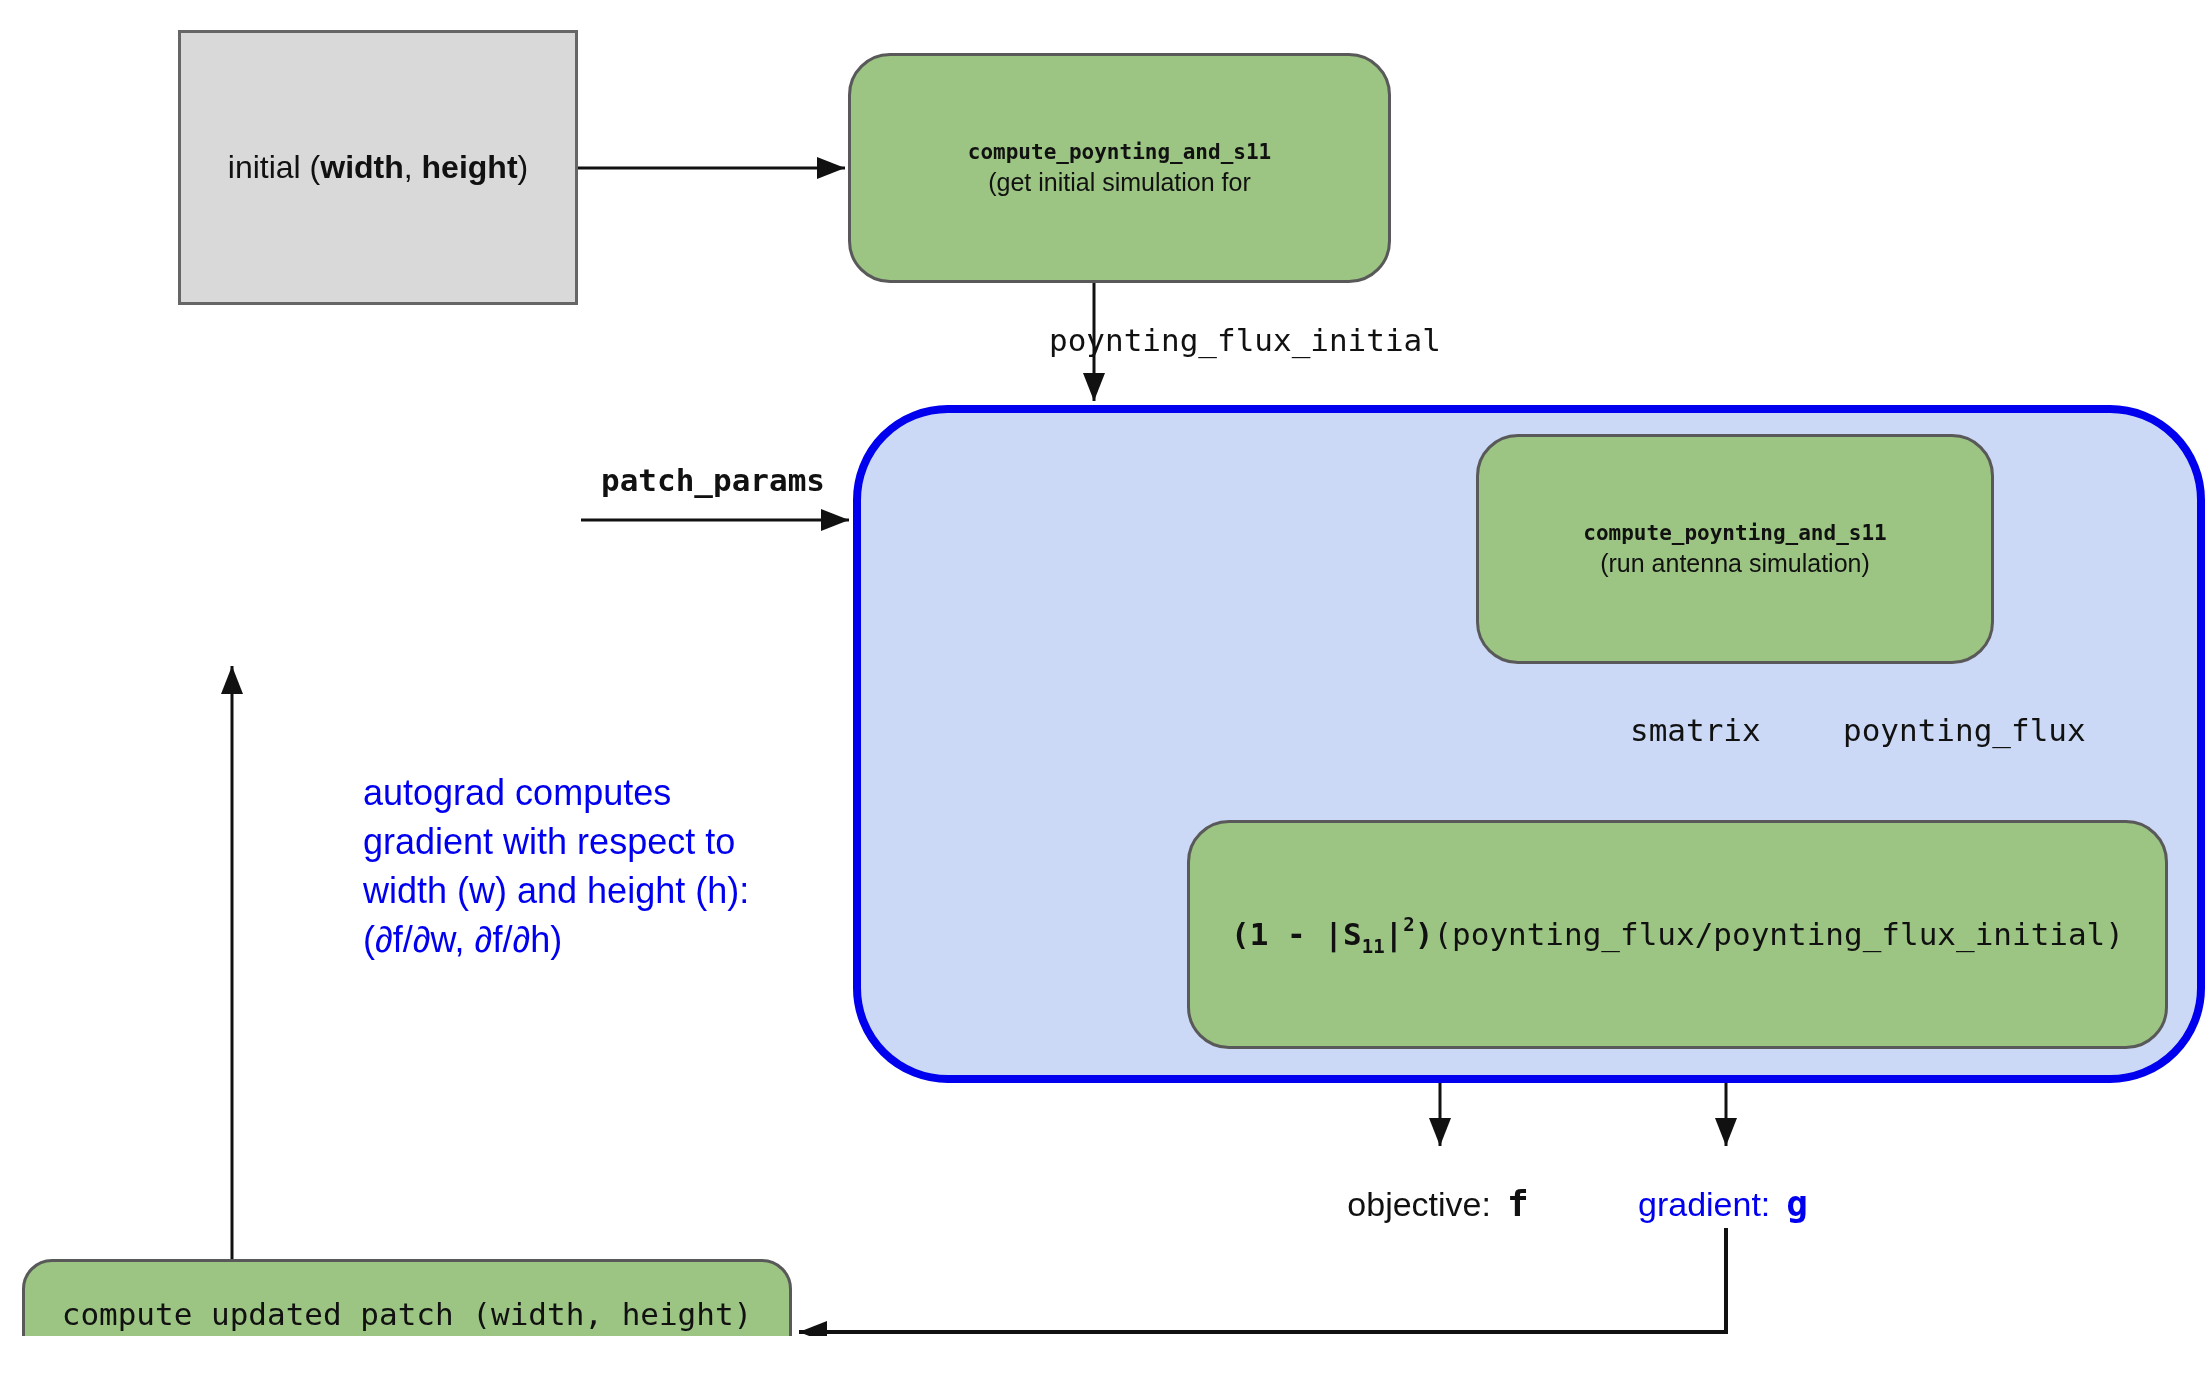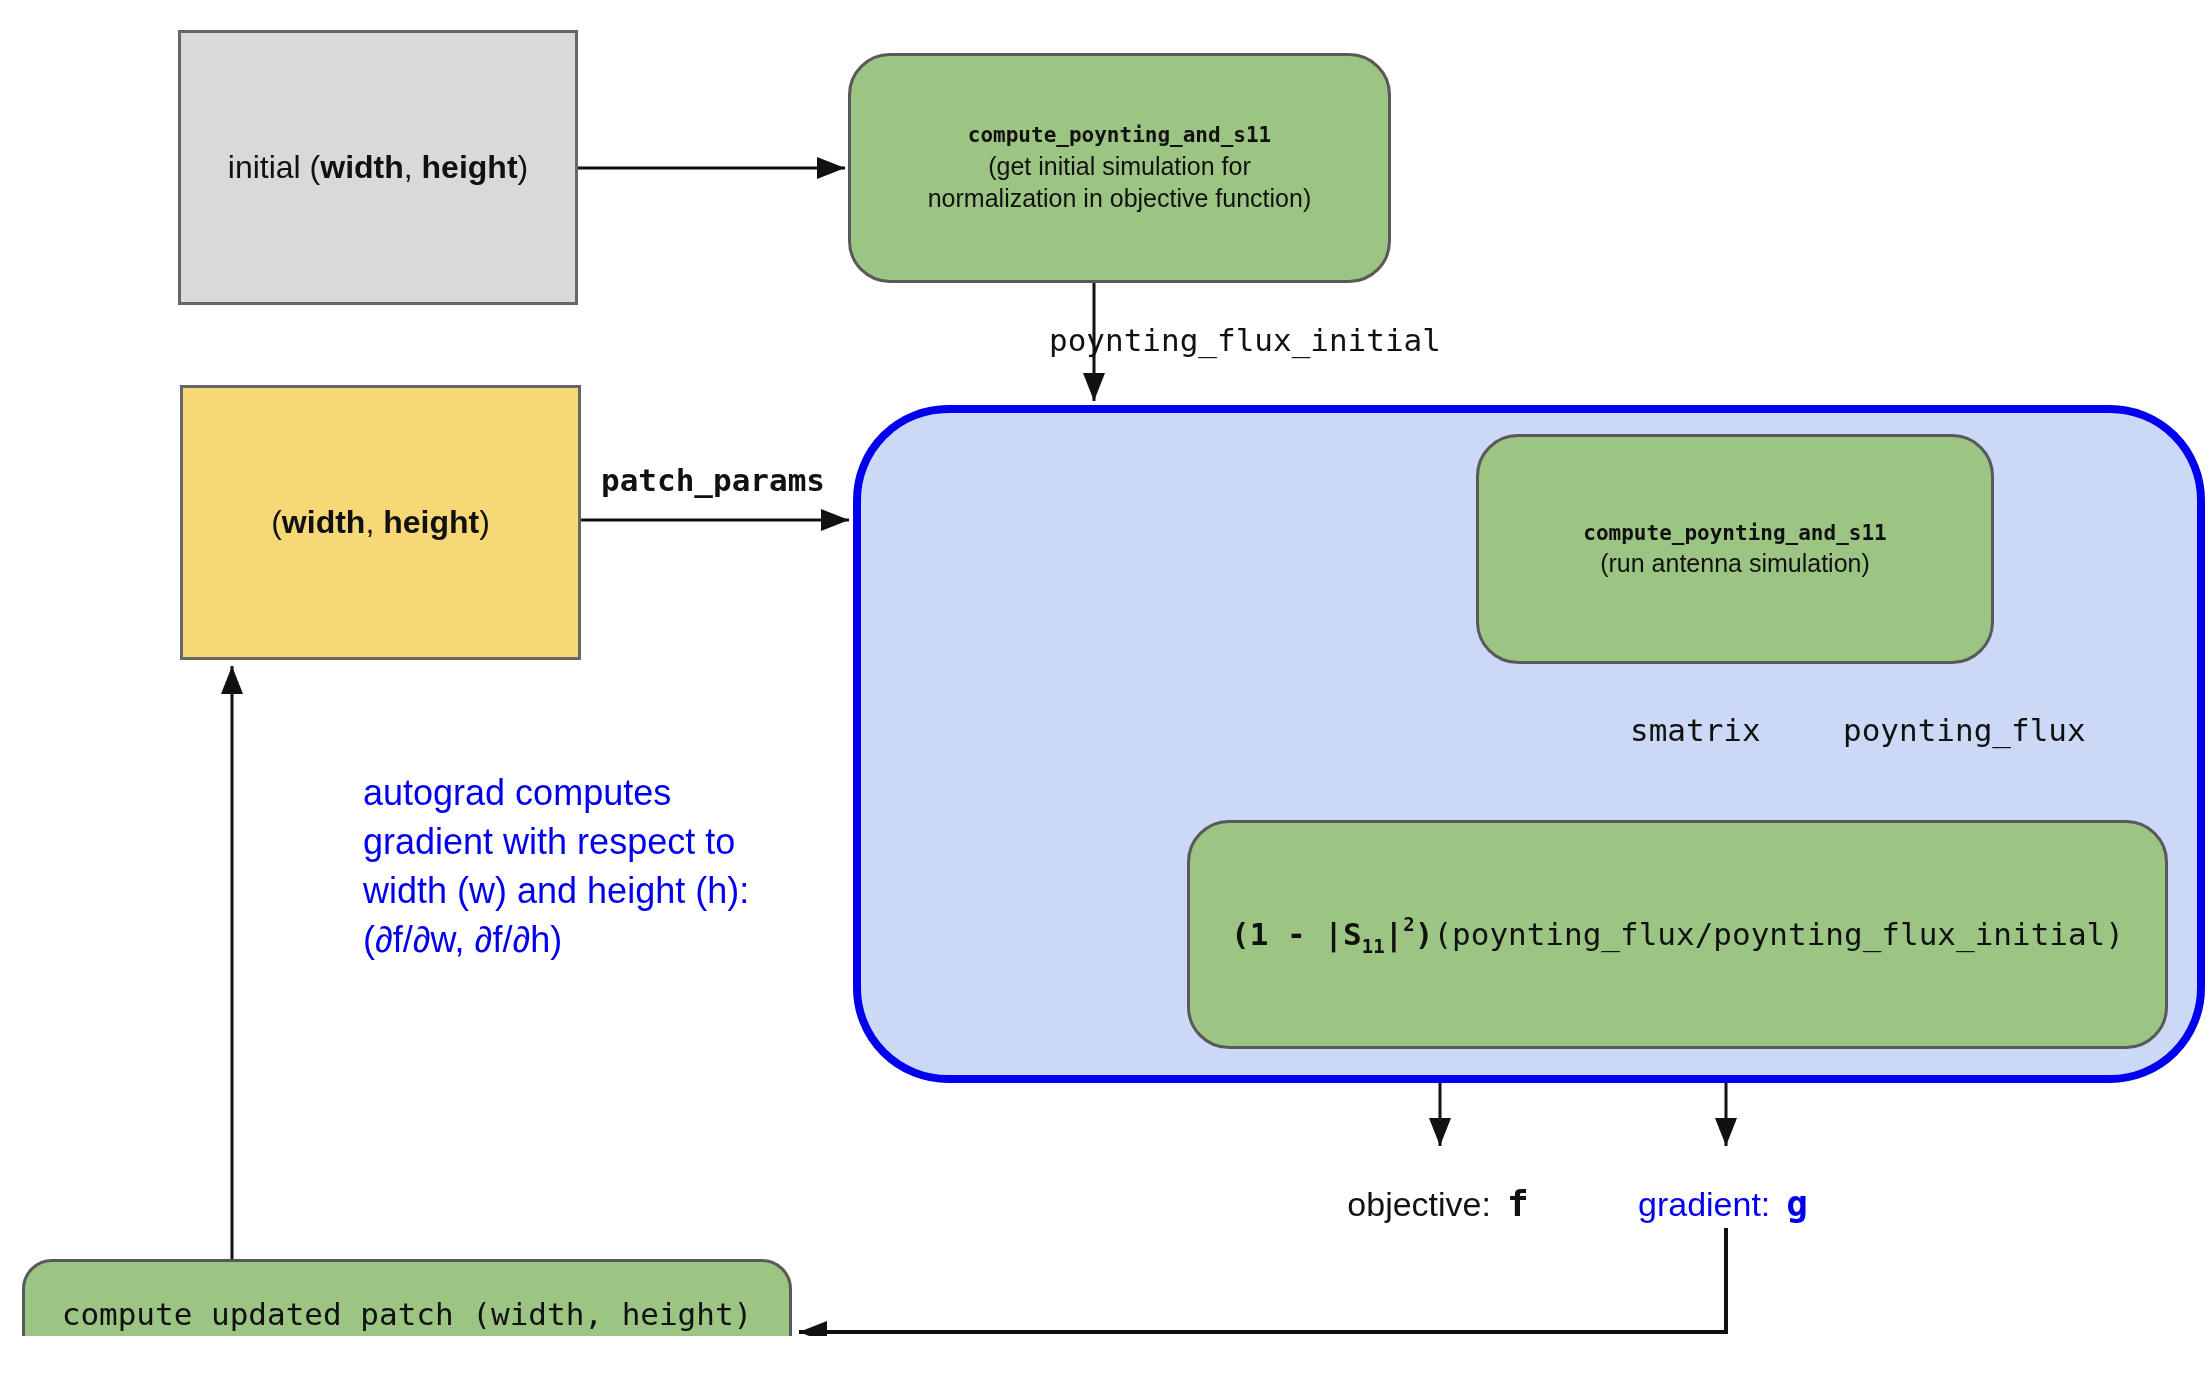--- a/index.html
+++ b/index.html
@@ -66,28 +66,24 @@
 
   <div class="abs blue-container" style="left:853px;top:405px;width:1352px;height:678px;"></div>
 
   <div class="box gray-box" style="left:178px;top:30px;width:400px;height:275px;">
     <div class="box-label sans"><span>initial (</span><span class="bold">width</span><span>, </span><span class="bold">height</span><span>)</span></div>
   </div>
 
   <div class="box green-box" style="left:848px;top:53px;width:543px;height:230px;">
     <div class="node-title mono">compute_poynting_and_s11</div>
     <div class="node-sub sans">(get initial simulation for</div>
-    <div class="node-sub sans">normalization in objective function)</div>
   </div>
 
   <div class="abs edge-label mono" style="left:1049px;top:322px;text-align:center;">poynting_flux_initial</div>
 
-  <div class="box yellow-box" style="left:180px;top:385px;width:401px;height:275px;">
-    <div class="box-label sans"><span>(</span><span class="bold">width</span><span>, </span><span class="bold">height</span><span>)</span></div>
-  </div>
 
   <div class="abs edge-label mono bold blue-text" style="left:713px;top:462px;transform:translateX(-50%);">patch_params</div>
 
 
   <div class="box green-box" style="left:1476px;top:434px;width:518px;height:230px;">
     <div class="node-title mono">compute_poynting_and_s11</div>
     <div class="node-sub sans">(run antenna simulation)</div>
   </div>
 
   <div class="abs edge-label mono" style="left:1630px;top:712px;">smatrix</div>

